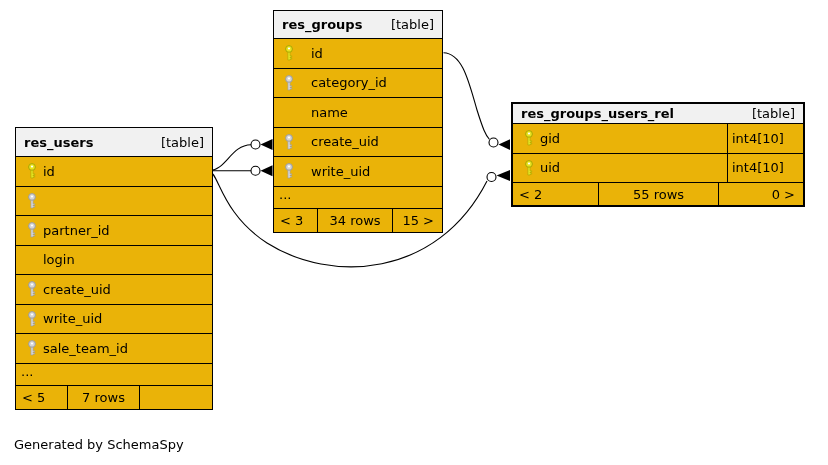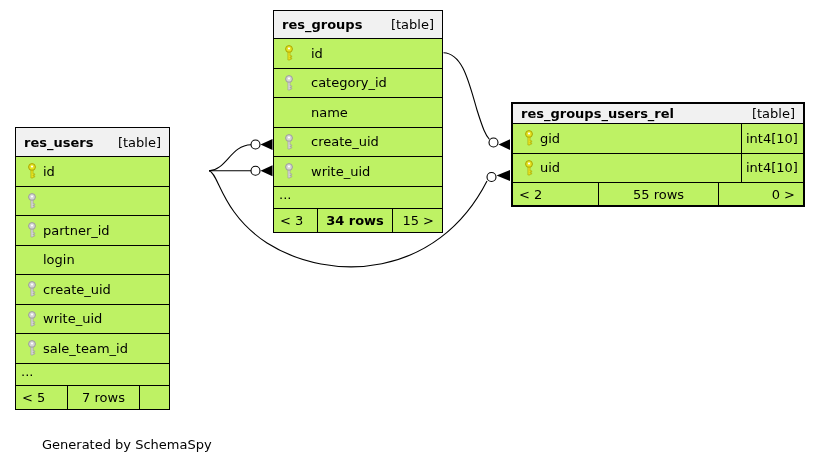--- a/index.html
+++ b/index.html
@@ -4,21 +4,21 @@
 <style>
   html,body{margin:0;padding:0;}
   body{
     width:828px;height:465px;position:relative;overflow:hidden;
     background:var(--bg,#fff);
     font-family:"DejaVu Sans", sans-serif;
     font-size:13px;color:#000;
   }
   #edges{position:absolute;left:0;top:0;z-index:0;}
   .dbtable{
-    position:absolute;z-index:1;background:#bef264;
+    position:absolute;z-index:1;background:#eab308;
     border:1px solid var(--border,#000);
     box-sizing:border-box;
   }
   .dbtable.focus{border-width:2px;}
   .thead{
     background:var(--header-bg,#f1f1f1);
     border-bottom:1px solid var(--border,#000);
     display:flex;justify-content:space-between;align-items:center;
     padding:0 8px;box-sizing:border-box;
   }
@@ -28,21 +28,21 @@
     display:flex;align-items:center;height:29.5px;
     border-bottom:1px solid var(--border,#000);box-sizing:border-box;
   }
   .keycell{
     display:flex;align-items:center;box-sizing:border-box;
     padding-left:11px;width:27px;flex:none;
   }
   .t-groups .keycell{padding-left:10px;width:37px;}
   .colname{flex:1;}
   .typecell{
-    width:62px;flex:none;height:100%;display:flex;align-items:center;
+    width:76px;flex:none;height:100%;display:flex;align-items:center;
     border-left:1px solid var(--border,#000);box-sizing:border-box;
     padding-left:4px;
   }
   .dots{
     height:22px;border-bottom:1px solid var(--border,#000);
     box-sizing:border-box;padding-left:5px;line-height:16px;
   }
   .tfoot{display:flex;height:23px;}
   .fc{display:flex;align-items:center;box-sizing:border-box;height:100%;}
   .fc.sep{border-right:1px solid var(--border,#000);}
@@ -51,21 +51,21 @@
   .fc.right{padding-right:8px;justify-content:flex-end;flex:1;}
   .key{display:block;}
   .key .head{fill:var(--keyfill);stroke:var(--keystroke);stroke-width:1;}
   .key .hole{fill:#fff;stroke:none;}
   .key .stem{fill:var(--keyfill);stroke:var(--keystroke);stroke-width:0.6;}
   .key-pk{--keyfill:var(--pk-key,#e6e322);--keystroke:var(--pk-key-stroke,#a9a400);}
   .key-fk{--keyfill:var(--fk-key,#d5d5d5);--keystroke:var(--fk-key-stroke,#9a9a9a);}
   .edge{fill:none;stroke:var(--line,#000);stroke-width:1.1;}
   .card-circle{fill:#fff;stroke:var(--line,#000);stroke-width:1.1;}
   .arrowhead{fill:var(--line,#000);stroke:none;}
-  #footnote{position:absolute;left:14px;top:437px;z-index:1;margin-left:28px;}
+  #footnote{position:absolute;left:14px;top:437px;z-index:1;}
 </style>
 </head>
 <body>
 
 <svg id="edges" width="828" height="465">
   <path class="edge" d="M 209 170.75 L 251 170.75"></path>
   <path class="edge" d="M 209 170.75 C 226 170.5 231 145 251 144.7"></path>
   <path class="edge" d="M 209 170.75 C 219 173 221 213 267 243 C 330 283 437 279 487 181"></path>
   <path class="edge" d="M 443.5 52.75 C 463 53.5 469 83 477 110 C 483 129 485.5 135 489.5 139.5"></path>
 
@@ -73,21 +73,21 @@
   <polygon class="arrowhead" points="260.5,170.75 272.5,165.2 272.5,176.3"></polygon>
   <polygon class="arrowhead" points="498.5,144.5 510,139.3 510,150"></polygon>
   <polygon class="arrowhead" points="496.5,175.5 510,170 510,181"></polygon>
 
   <circle class="card-circle" cx="255.5" cy="144.5" r="4.5"></circle>
   <circle class="card-circle" cx="255.5" cy="170.75" r="4.5"></circle>
   <circle class="card-circle" cx="493.5" cy="142.5" r="4.5"></circle>
   <circle class="card-circle" cx="491.5" cy="177" r="4.5"></circle>
 </svg>
 
-<div class="dbtable t-users" style="left:15px;top:127px;width:155px;">
+<div class="dbtable t-users" style="left:15px;top:127px;width:198px;">
   <div class="thead" style="height:29px;">
     <span class="tname">res_users</span>
     <span class="ttype">[table]</span>
   </div>
   <div class="row">
     <span class="keycell">
       <svg class="key key-pk" width="10" height="16" viewBox="0 0 10 16">
           <circle class="head" cx="5" cy="4" r="3.4"></circle>
           <circle class="hole" cx="5" cy="3.5" r="1.1"></circle>
           <path class="stem" d="M3.9 7.2 L6.1 7.2 L6.1 10.8 L7.7 10.8 L7.7 12 L6.1 12 L6.1 12.9 L7.7 12.9 L7.7 14.1 L6.1 14.1 L6.1 15 L3.9 15 Z"></path>
@@ -200,21 +200,21 @@
           <circle class="head" cx="5" cy="4" r="3.4"></circle>
           <circle class="hole" cx="5" cy="3.5" r="1.1"></circle>
           <path class="stem" d="M3.9 7.2 L6.1 7.2 L6.1 10.8 L7.7 10.8 L7.7 12 L6.1 12 L6.1 12.9 L7.7 12.9 L7.7 14.1 L6.1 14.1 L6.1 15 L3.9 15 Z"></path>
         </svg>
     </span>
     <span class="colname">write_uid</span>
   </div>
   <div class="dots">...</div>
   <div class="tfoot">
     <span class="fc left sep" style="width:44px;">&lt; 3</span>
-    <span class="fc mid sep" style="width:75px;font-weight:bold;">34 rows</span>
+    <span class="fc mid sep" style="width:75px;">34 rows</span>
     <span class="fc right">15 &gt;</span>
   </div>
 </div>
 
 <div class="dbtable focus t-rel" style="left:511px;top:102px;width:294px;">
   <div class="thead" style="height:20px;">
     <span class="tname">res_groups_users_rel</span>
     <span class="ttype">[table]</span>
   </div>
   <div class="row">

